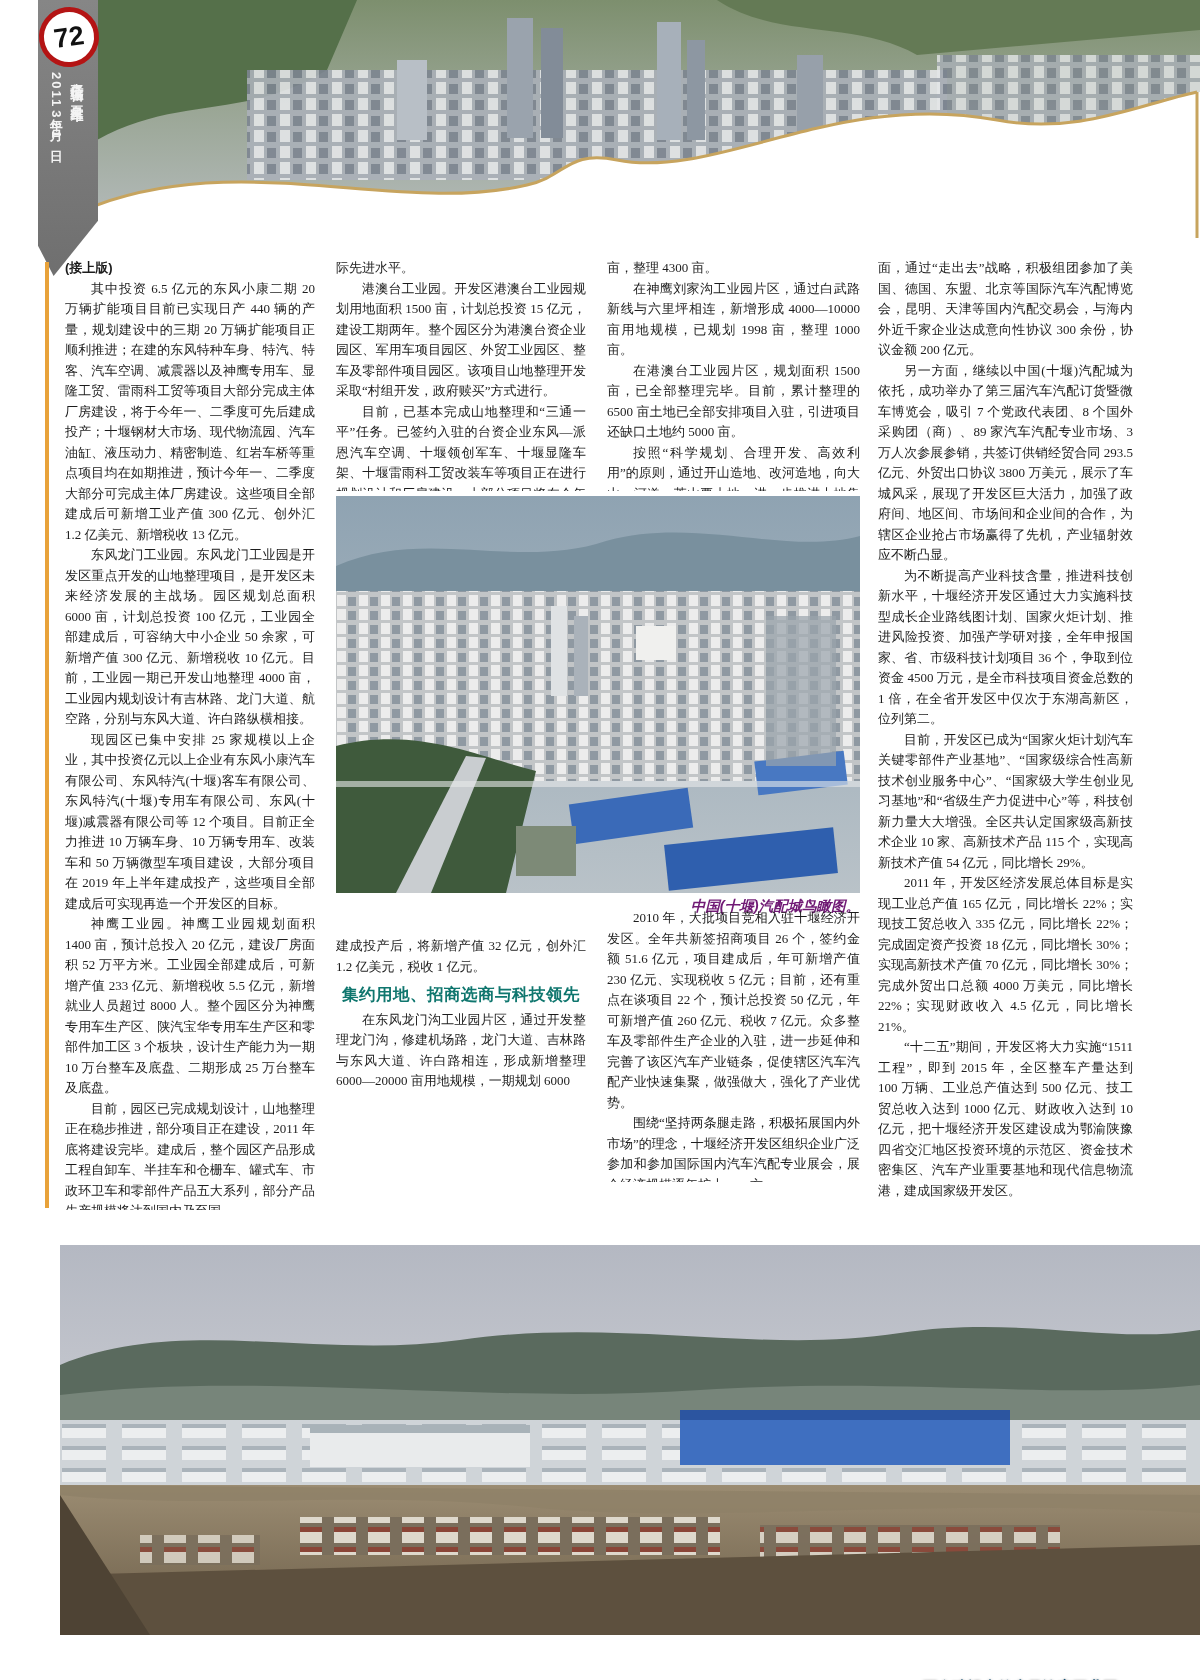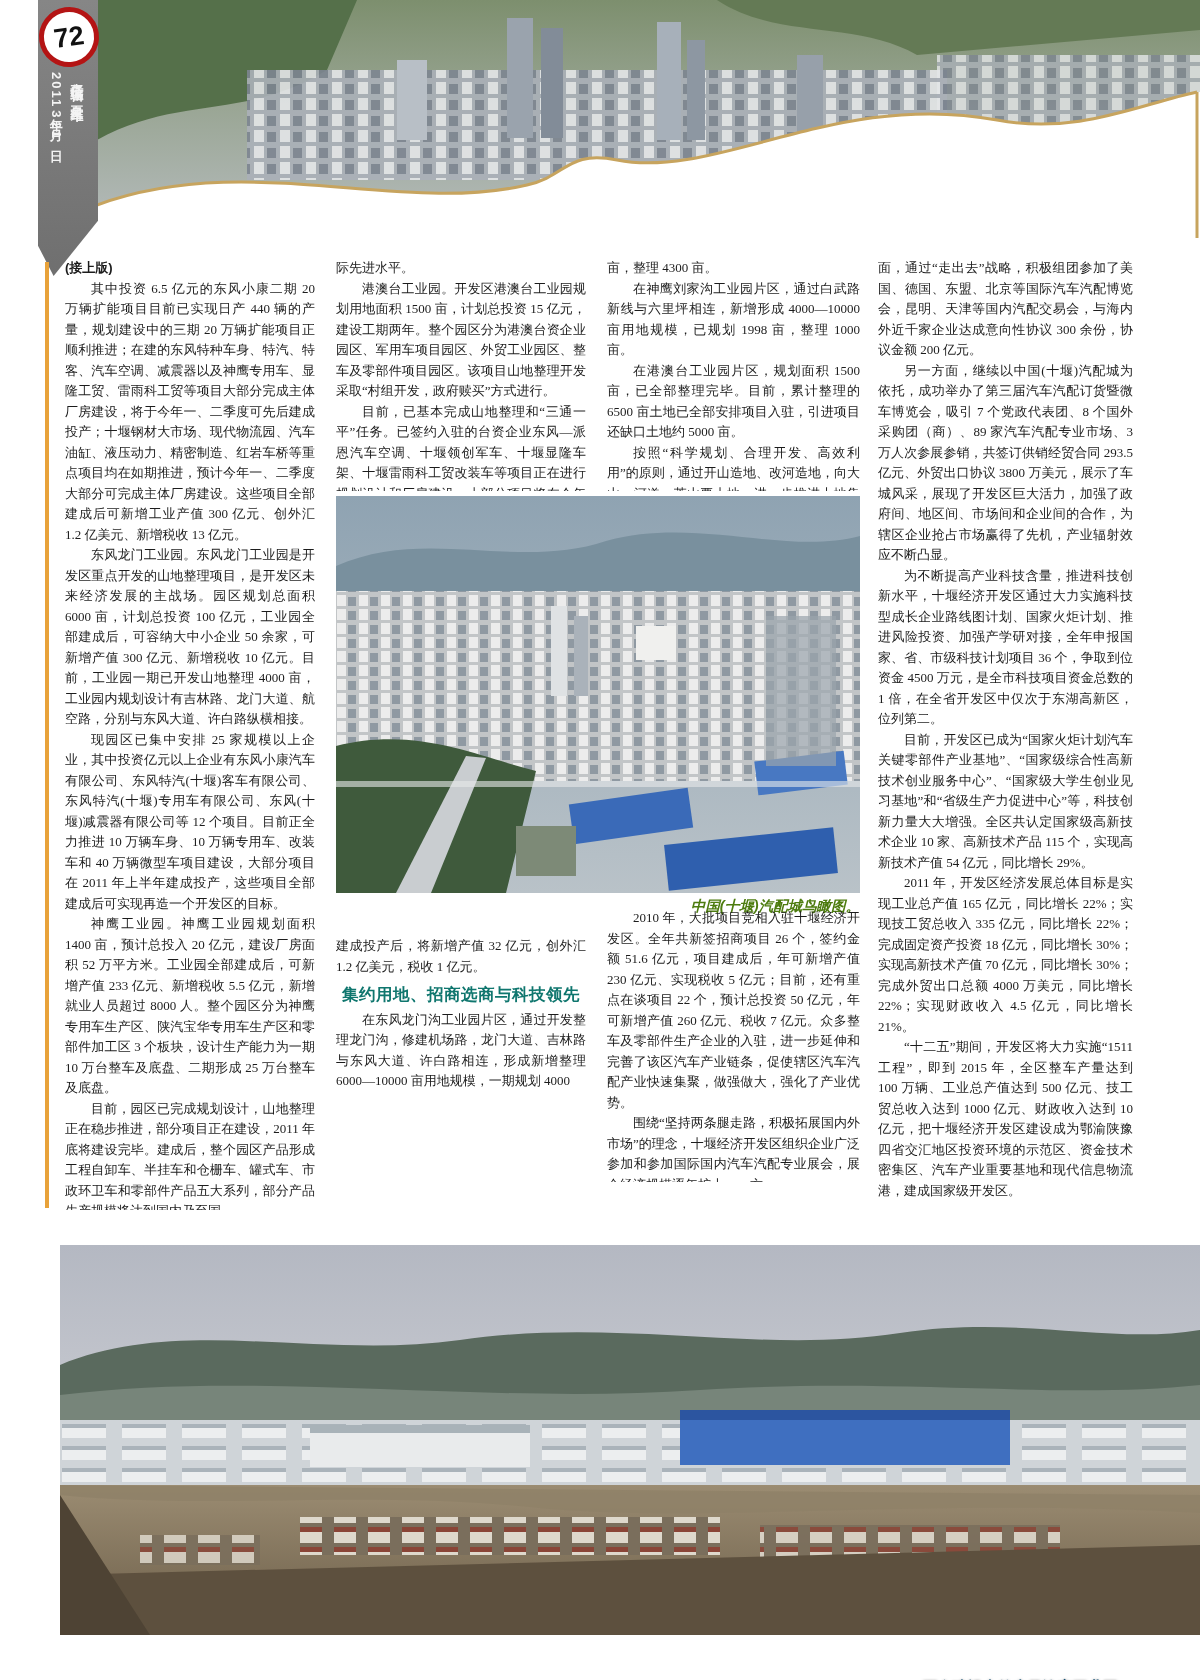--- a/index.html
+++ b/index.html
@@ -39,21 +39,21 @@
   .section-heading{
     margin:7px 0 5px 0;text-align:center;text-indent:0;
     font-family:"Liberation Sans","DejaVu Sans",sans-serif;
     font-size:16.5px;font-weight:bold;color:#0f766e;letter-spacing:.5px;
   }
   .gold-rule{position:absolute;left:45px;top:262px;width:4px;height:946px;background:#e8a23a;}
   
   .photo{position:absolute;display:block;}
   .mid-caption{
     position:absolute;left:336px;top:897px;width:524px;text-align:right;
-    font-size:14.5px;font-weight:bold;font-style:italic;color:#4d7c0f;
+    font-size:14.5px;font-weight:bold;font-style:italic;color:#701a75;
     font-family:"Liberation Sans","DejaVu Sans",sans-serif;
   }
   .bottom-caption{
     position:absolute;right:70px;top:1678px;
     font-size:15px;font-weight:bold;font-style:italic;color:#0c4a6e;
     font-family:"Liberation Sans","DejaVu Sans",sans-serif;
     text-shadow:0 1px 3px rgba(0,0,0,.85);z-index:5;
   }
 </style>
 </head>
@@ -98,21 +98,21 @@
   <span>责任编辑：夏维军</span>
   <span>2011年3月21日</span>
 </div>
 
 <div class="gold-rule"></div>
 
 <div class="column" style="left:65px;top:258px;height:952px;">
   <p class="note">(接上版)</p>
   <p>其中投资 6.5 亿元的东风小康二期 20 万辆扩能项目目前已实现日产 440 辆的产量，规划建设中的三期 20 万辆扩能项目正顺利推进；在建的东风特种车身、特汽、特客、汽车空调、减震器以及神鹰专用车、显隆工贸、雷雨科工贸等项目大部分完成主体厂房建设，将于今年一、二季度可先后建成投产；十堰钢材大市场、现代物流园、汽车油缸、液压动力、精密制造、红岩车桥等重点项目均在如期推进，预计今年一、二季度大部分可完成主体厂房建设。这些项目全部建成后可新增工业产值 300 亿元、创外汇 1.2 亿美元、新增税收 13 亿元。</p>
   <p>东风龙门工业园。东风龙门工业园是开发区重点开发的山地整理项目，是开发区未来经济发展的主战场。园区规划总面积 6000 亩，计划总投资 100 亿元，工业园全部建成后，可容纳大中小企业 50 余家，可新增产值 300 亿元、新增税收 10 亿元。目前，工业园一期已开发山地整理 4000 亩，工业园内规划设计有吉林路、龙门大道、航空路，分别与东风大道、许白路纵横相接。</p>
-  <p>现园区已集中安排 25 家规模以上企业，其中投资亿元以上企业有东风小康汽车有限公司、东风特汽(十堰)客车有限公司、东风特汽(十堰)专用车有限公司、东风(十堰)减震器有限公司等 12 个项目。目前正全力推进 10 万辆车身、10 万辆专用车、改装车和 40 万辆微型车项目建设，大部分项目在 2011 年上半年建成投产，这些项目全部建成后可实现再造一个开发区的目标。</p>
+  <p>现园区已集中安排 25 家规模以上企业，其中投资亿元以上企业有东风小康汽车有限公司、东风特汽(十堰)客车有限公司、东风特汽(十堰)专用车有限公司、东风(十堰)减震器有限公司等 12 个项目。目前正全力推进 10 万辆车身、10 万辆专用车、改装车和 50 万辆微型车项目建设，大部分项目在 2019 年上半年建成投产，这些项目全部建成后可实现再造一个开发区的目标。</p>
   <p>神鹰工业园。神鹰工业园规划面积 1400 亩，预计总投入 20 亿元，建设厂房面积 52 万平方米。工业园全部建成后，可新增产值 233 亿元、新增税收 5.5 亿元，新增就业人员超过 8000 人。整个园区分为神鹰专用车生产区、陕汽宝华专用车生产区和零部件加工区 3 个板块，设计生产能力为一期 10 万台整车及底盘、二期形成 25 万台整车及底盘。</p>
   <p>目前，园区已完成规划设计，山地整理正在稳步推进，部分项目正在建设，2011 年底将建设完毕。建成后，整个园区产品形成工程自卸车、半挂车和仓栅车、罐式车、市政环卫车和零部件产品五大系列，部分产品生产规模将达到国内乃至国</p>
 </div>
 
 <div class="column" style="left:336px;top:258px;height:233px;">
   <p class="cont">际先进水平。</p>
   <p>港澳台工业园。开发区港澳台工业园规划用地面积 1500 亩，计划总投资 15 亿元，建设工期两年。整个园区分为港澳台资企业园区、军用车项目园区、外贸工业园区、整车及零部件项目园区。该项目山地整理开发采取“村组开发，政府赎买”方式进行。</p>
   <p>目前，已基本完成山地整理和“三通一平”任务。已签约入驻的台资企业东风—派恩汽车空调、十堰领创军车、十堰显隆车架、十堰雷雨科工贸改装车等项目正在进行规划设计和厂房建设，大部分项目将在今年底前建成投产。这些项目全部</p>
 </div>
 
@@ -143,21 +143,21 @@
     <rect x="180" y="330" width="60" height="50" fill="#7d8a77"></rect>
     <rect x="430" y="120" width="70" height="150" fill="#9aa4ad" opacity=".7"></rect>
     <rect x="0" y="285" width="524" height="6" fill="#e8e9ea" opacity=".6"></rect>
   </svg>
 </div>
 <div class="mid-caption">中国(十堰)汽配城鸟瞰图。</div>
 
 <div class="column" style="left:336px;top:936px;height:274px;">
   <p class="cont">建成投产后，将新增产值 32 亿元，创外汇 1.2 亿美元，税收 1 亿元。</p>
   <h3 class="section-heading">集约用地、招商选商与科技领先</h3>
-  <p>在东风龙门沟工业园片区，通过开发整理龙门沟，修建机场路，龙门大道、吉林路与东风大道、许白路相连，形成新增整理 6000—10000 亩用地规模，一期规划 4000</p>
+  <p>在东风龙门沟工业园片区，通过开发整理龙门沟，修建机场路，龙门大道、吉林路与东风大道、许白路相连，形成新增整理 6000—20000 亩用地规模，一期规划 6000</p>
 </div>
 
 <div class="column" style="left:607px;top:258px;height:233px;width:253px;">
   <p class="cont">亩，整理 4300 亩。</p>
   <p>在神鹰刘家沟工业园片区，通过白武路新线与六里坪相连，新增形成 4000—10000 亩用地规模，已规划 1998 亩，整理 1000 亩。</p>
   <p>在港澳台工业园片区，规划面积 1500 亩，已全部整理完毕。目前，累计整理的 6500 亩土地已全部安排项目入驻，引进项目还缺口土地约 5000 亩。</p>
   <p>按照“科学规划、合理开发、高效利用”的原则，通过开山造地、改河造地，向大山、河道、荒山要土地，进一步推进土地集约节约利用，使开发区已成为土地集约节约利用的示范区。</p>
 </div>
 
 <div class="column" style="left:607px;top:908px;height:274px;width:253px;">

